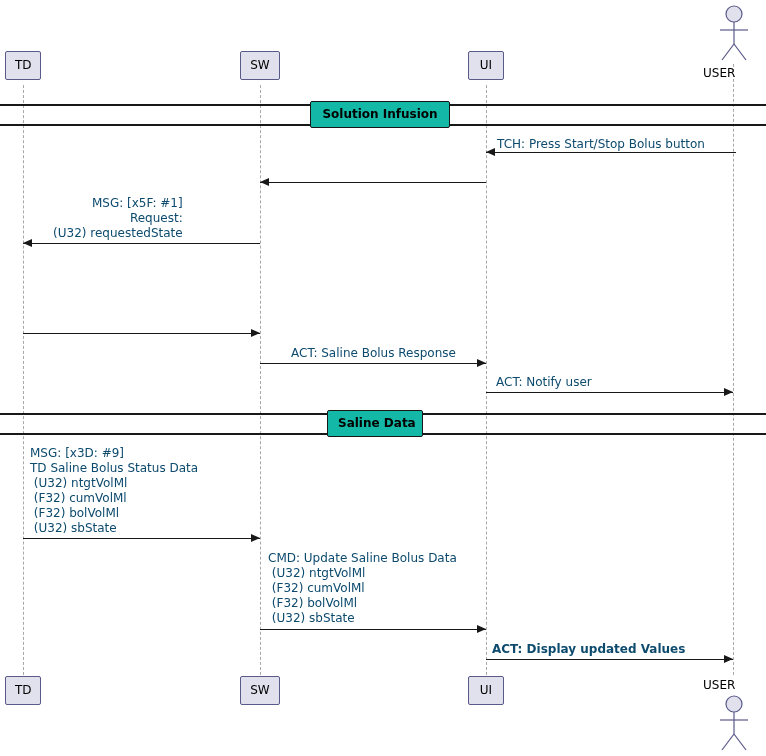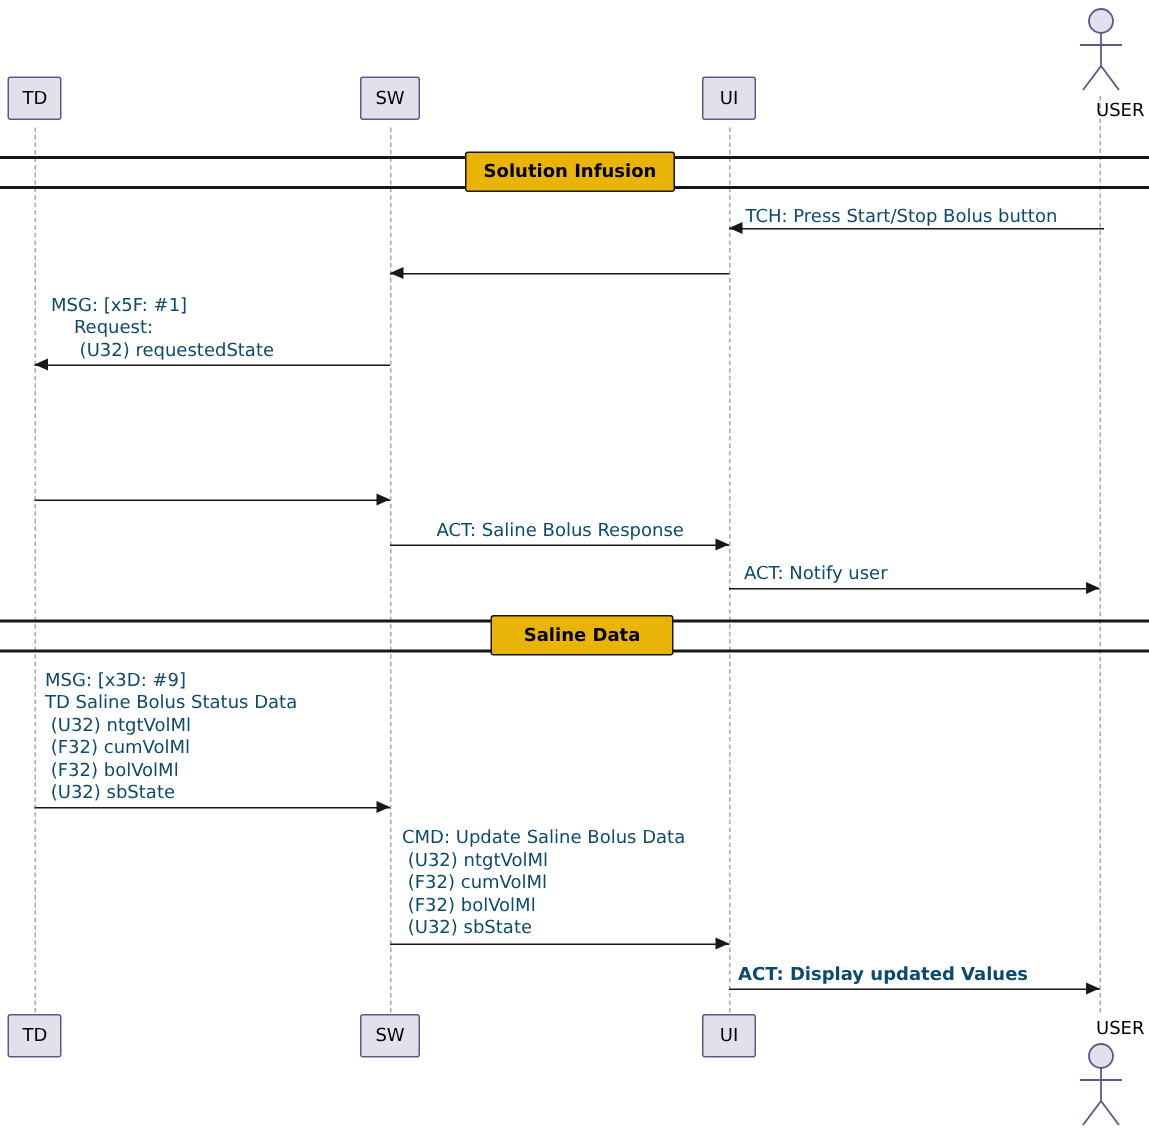--- a/index.html
+++ b/index.html
@@ -32,37 +32,37 @@
     font-size: 12px;
     line-height: 1;
     text-align: center;
     padding: 7px 9px 8px 9px;
     white-space: nowrap;
   }
   .actor-label {
     position: absolute;
     font-size: 12px;
     color: #000000;
-    text-align: right;
+    text-align: left;
     white-space: nowrap;
   }
   .actor-figure {
     position: absolute;
   }
   .divider-line {
     position: absolute;
     left: 0;
     width: 766px;
     height: 0;
     border-top: 2px solid #181818;
   }
   .divider-box {
     position: absolute;
     box-sizing: border-box;
-    background: #eab308;
+    background: #14b8a6;
     border: 1px solid #181818;
     border-radius: 2px;
     font-size: 12px;
     font-weight: bold;
     color: #000000;
     text-align: center;
     padding: 5px 10px 6px 10px;
     white-space: nowrap;
   }
   .arrow-line {
@@ -126,32 +126,32 @@
     <line x1="20" y1="40" x2="8" y2="56" stroke="#5a5a8a" stroke-width="1.2"></line>
     <line x1="20" y1="40" x2="32" y2="56" stroke="#5a5a8a" stroke-width="1.2"></line>
   </svg>
 
   <div class="divider-line" style="top:104px;"></div>
   <div class="divider-line" style="top:124px;"></div>
   <div class="divider-box" style="left:310px; top:101px; width:140px;">Solution Infusion</div>
 
   <div class="divider-line" style="top:413px;"></div>
   <div class="divider-line" style="top:433px;"></div>
-  <div class="divider-box" style="left:327px; top:410px; width:122px;">Saline Data</div>
+  <div class="divider-box" style="left:327px; top:410px; width:96px;">Saline Data</div>
 
   <div class="arrow-line" style="left:486px; top:152px; width:250px;"></div>
   <div class="arrow-head left" style="left:486px; top:148px;"></div>
   <div class="msg-label" style="left:497px; top:137px;">TCH: Press Start/Stop Bolus button</div>
 
   <div class="arrow-line" style="left:260px; top:182px; width:226px;"></div>
   <div class="arrow-head left" style="left:260px; top:178px;"></div>
 
   <div class="arrow-line" style="left:23px; top:243px; width:237px;"></div>
   <div class="arrow-head left" style="left:23px; top:239px;"></div>
-  <div class="msg-label" style="left:34px; top:196px;">MSG: [x5F: #1]
+  <div class="msg-label" style="left:34px; top:196px;text-align:right;">MSG: [x5F: #1]
     Request:
      (U32) requestedState</div>
 
   <div class="arrow-line" style="left:23px; top:333px; width:237px;"></div>
   <div class="arrow-head right" style="left:251px; top:329px;"></div>
 
   <div class="arrow-line" style="left:260px; top:363px; width:226px;"></div>
   <div class="arrow-head right" style="left:477px; top:359px;"></div>
   <div class="msg-label" style="left:291px; top:346px;">ACT: Saline Bolus Response</div>
 

